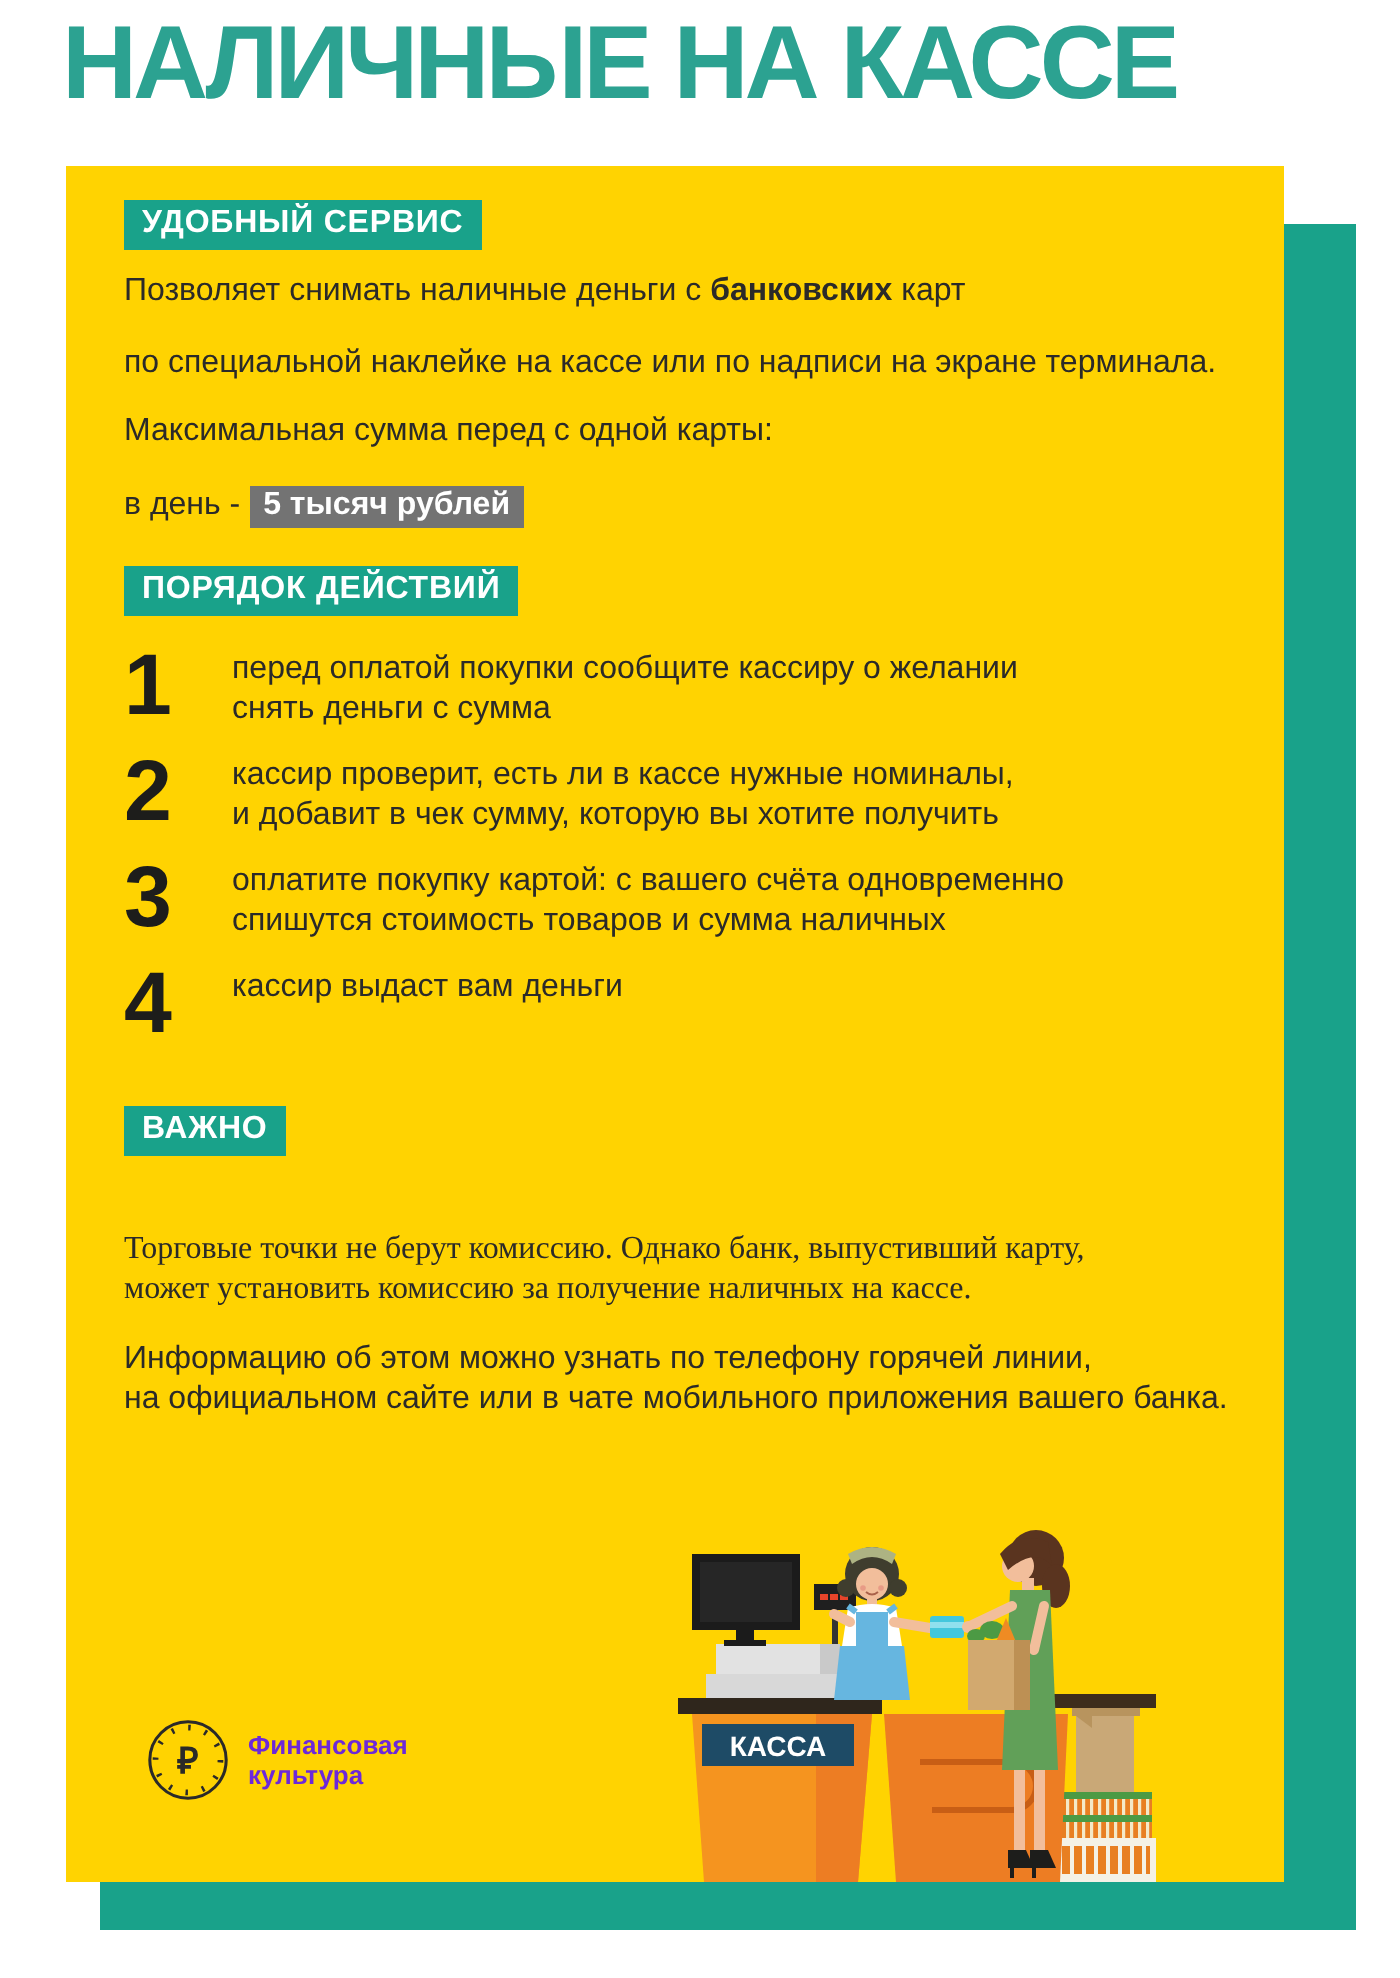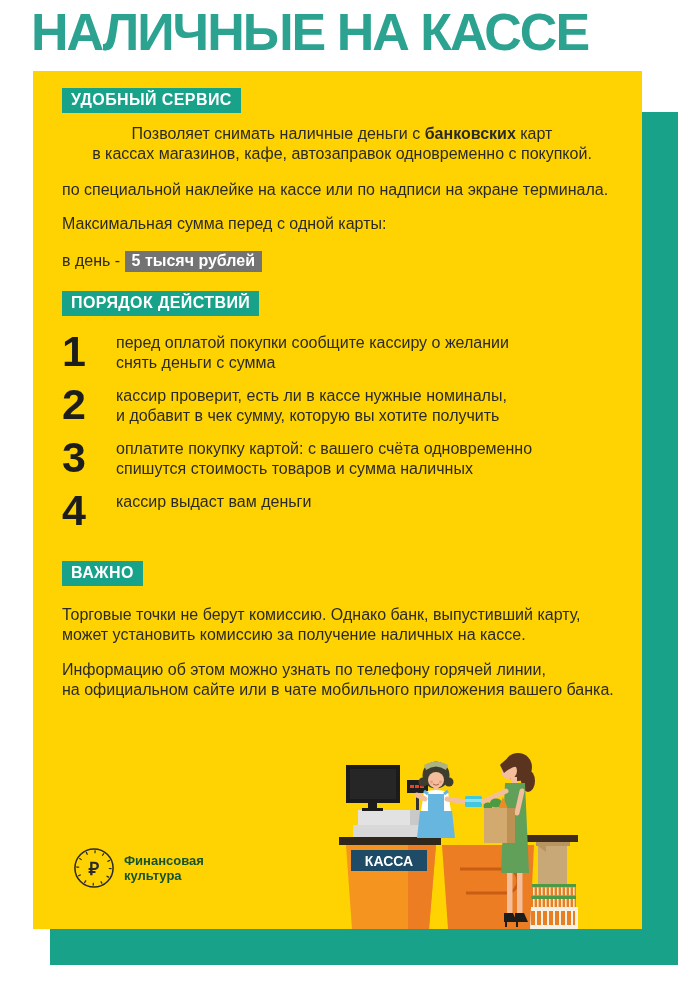--- a/index.html
+++ b/index.html
@@ -11,21 +11,21 @@
 
   .title{
     position:absolute;left:31px;top:2px;
     font-size:52px;font-weight:800;letter-spacing:-2px;white-space:nowrap;
     color:#2CA291;
   }
 
   .shadow-rect{position:absolute;left:50px;top:112px;width:628px;height:853px;background:#19A28A;}
 
   .card{
-    position:absolute;left:33px;top:71px;width:609px;height:858px;
+    position:absolute;left:33px;top:83px;width:609px;height:858px;
     background:#FFD301;box-sizing:border-box;padding:17px 20px 0 29px;
   }
 
   .badge{
     display:inline-block;background:#19A28A;color:#ffffff;
     font-weight:700;font-size:16px;line-height:18px;
     padding:3px 9px 4px;letter-spacing:.4px;
   }
   .para{font-size:16px;line-height:20px;}
   .para .ln{display:block;white-space:nowrap;}
@@ -38,41 +38,40 @@
   }
 
   .steps{margin-top:16px;}
   .step{display:flex;align-items:flex-start;gap:24px;margin-bottom:12px;min-height:40px;}
   .step-num{flex:none;width:30px;font-size:43px;font-weight:800;line-height:38px;color:#1D1D1B;}
   .step-text{font-size:16px;line-height:20px;padding-top:1px;}
   .step-text .ln{display:block;white-space:nowrap;}
 
   .illustration{position:absolute;left:305px;top:680px;width:304px;height:178px;}
   .logo{position:absolute;left:40px;top:776px;display:flex;align-items:center;gap:9px;}
-  .logo-text{font-size:13px;font-weight:700;line-height:15px;color:#14532d;}
-
-  .mt11{margin-top:11px;text-align:center;}.mt14{margin-top:14px;}.mt16{margin-top:16px;}
-  .mt23{margin-top:19px;}.mt30{margin-top:30px;}.mt19{margin-top:19px;}.mt15{margin-top:15px;}
+  .logo-text{font-size:13px;font-weight:700;line-height:15px;color:#6d28d9;}
+
+  .mt11{margin-top:11px;}.mt14{margin-top:14px;}.mt16{margin-top:16px;}
+  .mt23{margin-top:19px;}.mt30{margin-top:30px;}.mt19{margin-top:37px;font-family:Liberation Serif, serif;}.mt15{margin-top:15px;}
 </style>
 </head>
 <body>
 
 <div class="poster">
 
   <div class="title">НАЛИЧНЫЕ НА КАССЕ</div>
 
   <div class="shadow-rect"></div>
 
   <div class="card">
 
     <span class="badge">УДОБНЫЙ СЕРВИС</span>
 
     <div class="para mt11">
       <span class="ln"><span>Позволяет снимать наличные деньги с </span><span class="b">банковских</span><span> карт</span></span>
-      <span class="ln">в кассах магазинов, кафе, автозаправок одновременно с покупкой.</span>
     </div>
 
     <div class="para mt16">
       <span class="ln">по специальной наклейке на кассе или по надписи на экране терминала.</span>
     </div>
 
     <div class="para mt14">Максимальная сумма перед с одной карты:</div>
 
     <div class="mt16">
       <div class="limit-line">

